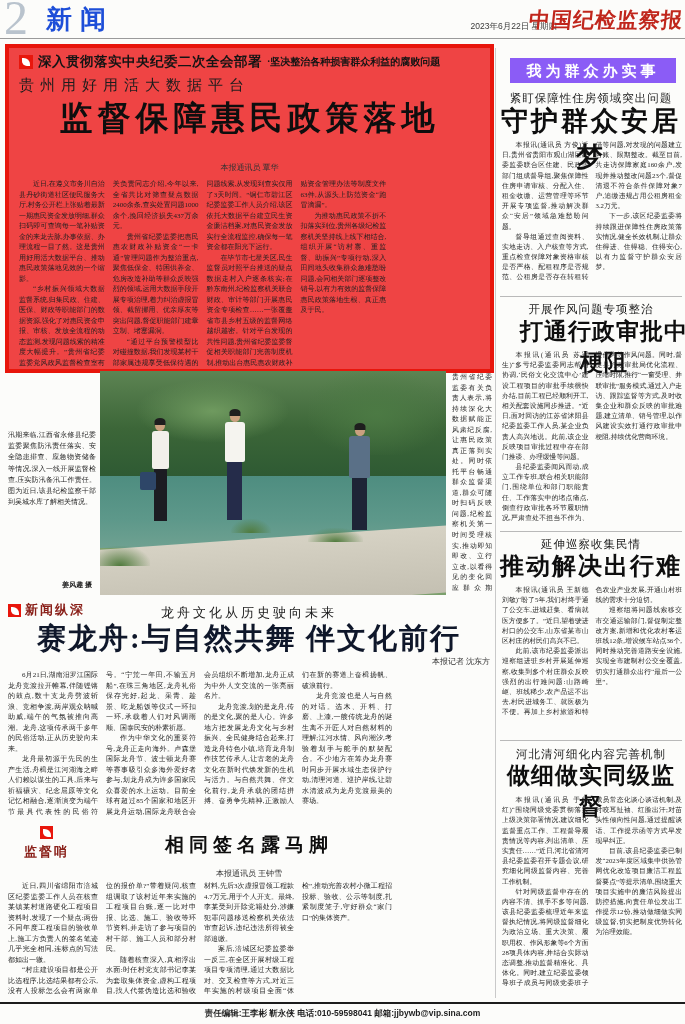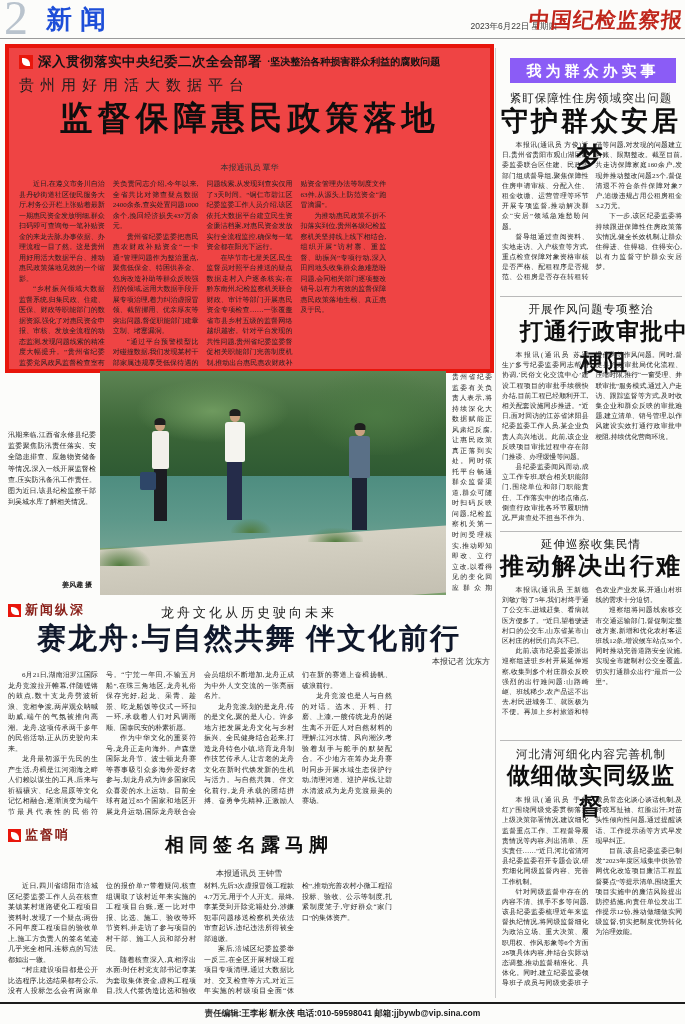--- a/index.html
+++ b/index.html
@@ -182,21 +182,21 @@
 <div class="abs depth-headline">赛龙舟:与自然共舞 伴文化前行</div>
 <div class="abs depth-byline">本报记者 沈东方</div>
 <div class="abs body-cols depth-body">
     <p>6月21日,湖南汨罗江国际龙舟竞渡拉开帷幕,伴随铿锵的鼓点,数十支龙舟劈波斩浪、竞相争渡,两岸观众呐喊助威,端午的气氛被推向高潮。龙舟,这项传承两千多年的民俗活动,正从历史驶向未来。</p>
     <p>龙舟最初源于先民的生产生活,舟楫是江河湖海之畔人们赖以谋生的工具,后来与祈福禳灾、纪念屈原等文化记忆相融合,逐渐演变为端午节最具代表性的民俗符号。“宁荒一年田,不输五月船”,在珠三角地区,龙舟礼俗保存完好,起龙、采青、趁景、吃龙船饭等仪式一环扣一环,承载着人们对风调雨顺、国泰民安的朴素祈愿。</p>
     <p>作为中华文化的重要符号,龙舟正走向海外。卢森堡国际龙舟节、波士顿龙舟赛等赛事吸引众多海外爱好者参与,划龙舟成为许多国家民众喜爱的水上运动。目前全球有超过85个国家和地区开展龙舟运动,国际龙舟联合会会员组织不断增加,龙舟正成为中外人文交流的一张亮丽名片。</p>
     <p>龙舟竞渡,划的是龙舟,传的是文化,聚的是人心。许多地方把发展龙舟文化与乡村振兴、全民健身结合起来,打造龙舟特色小镇,培育龙舟制作技艺传承人,让古老的龙舟文化在新时代焕发新的生机与活力。与自然共舞、伴文化前行,龙舟承载的团结拼搏、奋勇争先精神,正激励人们在新的赛道上奋楫扬帆、破浪前行。</p>
     <p>龙舟竞渡也是人与自然的对话。选木、开料、打磨、上漆,一艘传统龙舟的诞生离不开匠人对自然材料的理解;江河水情、风向潮汐,考验着划手与舵手的默契配合。不少地方在筹办龙舟赛时同步开展水域生态保护行动,清理河道、巡护岸线,让碧水清波成为龙舟竞渡最美的赛场。</p>
   </div>
 
-<div class="abs sec-label" style="left:8px;top:826px;">
+<div class="abs sec-label" style="left:24px;top:826px;flex-direction:column;">
   <span class="logo-sq"></span>
   <span class="sec-label-text">监督哨</span>
 </div>
 <div class="abs watch-headline">相同签名露马脚</div>
 <div class="abs watch-byline">本报通讯员 王钟雪</div>
 <div class="abs body-cols watch-body">
     <p>近日,四川省绵阳市涪城区纪委监委工作人员在核查某镇某村道路硬化工程项目资料时,发现了一个疑点:两份不同年度工程项目的验收单上,施工方负责人的签名笔迹几乎完全相同,连标点的写法都如出一辙。</p>
     <p>“村庄建设项目都是公开比选程序,比选结果都有公示,没有人投标怎么会有两家单位的报价单?”带着疑问,核查组调取了该村近年来实施的工程项目台账,逐一比对申报、比选、施工、验收等环节资料,并走访了参与项目的村干部、施工人员和部分村民。</p>
     <p>随着核查深入,真相浮出水面:时任村党支部书记李某为套取集体资金,虚构工程项目,找人代签伪造比选和验收材料,先后3次虚报冒领工程款4.7万元,用于个人开支。最终,李某受到开除党籍处分,涉嫌犯罪问题移送检察机关依法审查起诉,违纪违法所得被全部追缴。</p>
     <p>案后,涪城区纪委监委举一反三,在全区开展村级工程项目专项清理,通过大数据比对、交叉检查等方式,对近三年实施的村级项目全面“体检”,推动完善农村小微工程招投标、验收、公示等制度,扎紧制度笼子,守好群众“家门口”的集体资产。</p>

